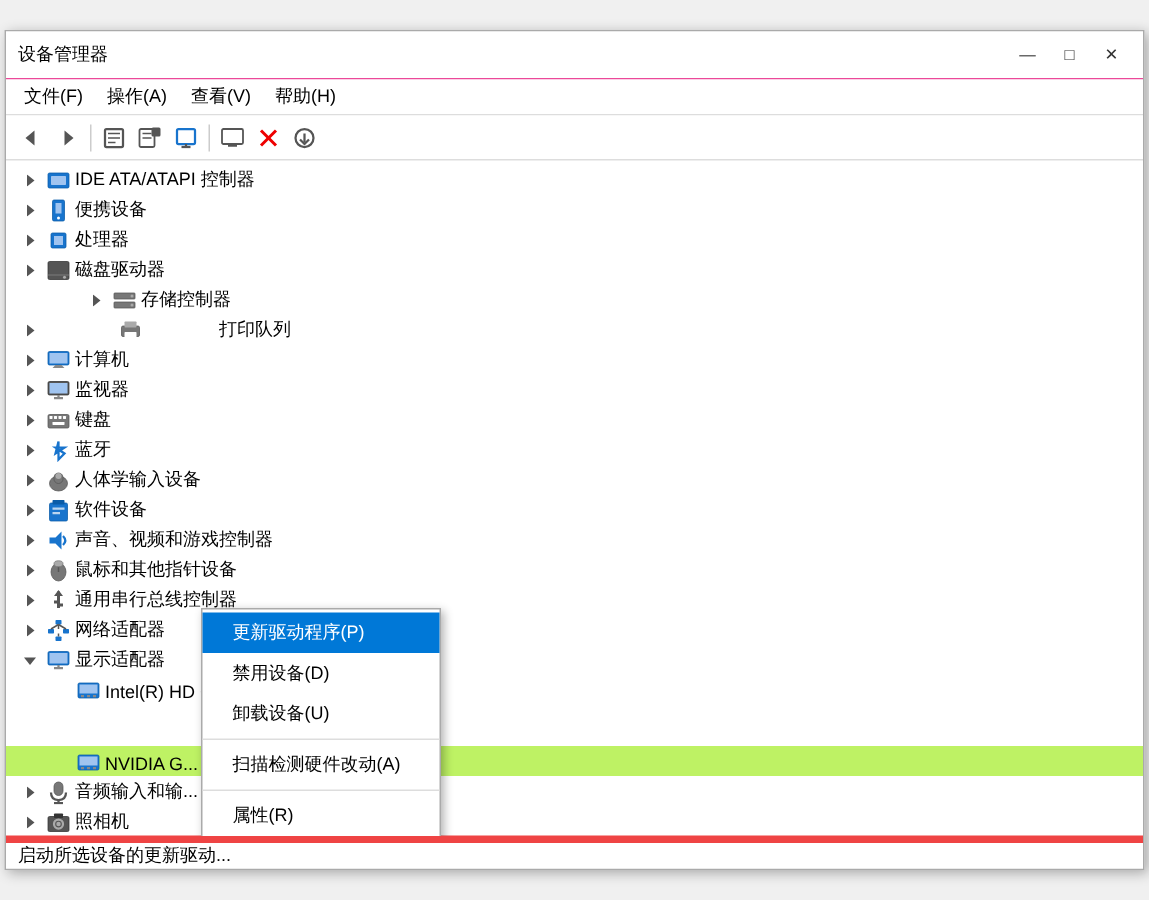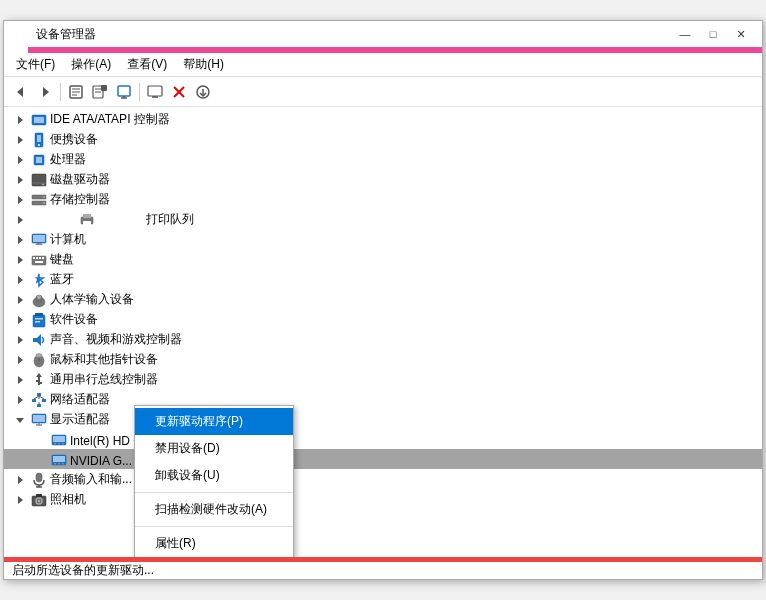--- a/index.html
+++ b/index.html
@@ -18,27 +18,26 @@
       width: 760px;
       height: 560px;
       background: #fff;
       border: 1px solid #aaa;
       box-shadow: 2px 2px 8px rgba(0,0,0,0.3);
       display: flex;
       flex-direction: column;
     }
     .title-bar {
       background: #fff;
-      border-bottom: 6px solid #ec4899;
+      border-bottom: 1px solid #ec4899;
       padding: 6px 8px;
       display: flex;
       align-items: center;
       justify-content: space-between;
       height: 32px;
-      margin-left: 24px;
     }
     .title-text {
       font-size: 12px;
       color: #000;
     }
     .window-controls {
       display: flex;
       gap: 2px;
     }
     .win-btn {
@@ -112,21 +111,21 @@
     .tree-panel::-webkit-scrollbar-thumb { background: #c0c0c0; border: 2px solid #f0f0f0; }
     .tree-item {
       display: flex;
       align-items: flex-end;
       padding: 1px 0;
       cursor: pointer;
       white-space: nowrap;
       height: 20px;
       font-size: 12px;
     }
-    .tree-item.context-selected { background: #a3a3a3; }
+    .tree-item.context-selected { background: #bef264; margin-top: 28px; }
     .expand-btn {
       width: 16px;
       height: 16px;
       display: flex;
       align-items: center;
       justify-content: center;
       font-size: 8px;
       color: #666;
       flex-shrink: 0;
       margin-left: 4px;
@@ -315,21 +314,21 @@
           </span>
           <span class="item-icon">
             <svg viewBox="0 0 16 16" width="16" height="16">
               <rect x="1" y="2" width="14" height="12" rx="1" fill="#555" stroke="#333" stroke-width="0.5"></rect>
               <line x1="1" y1="11" x2="15" y2="11" stroke="#888" stroke-width="0.5"></line>
               <circle cx="12" cy="12.5" r="1" fill="#aaa"></circle>
             </svg>
           </span>
           <span class="item-label">磁盘驱动器</span>
         </div>
-        <div class="tree-item" style="padding-left: 4px;">
+        <div class="tree-item" style="padding-left: 4px; margin-left: 44px;">
           <span class="expand-btn">
             <svg viewBox="0 0 8 8" width="8" height="8">
               <polygon points="2,0 7,4 2,8" fill="#555"></polygon>
             </svg>
           </span>
           <span class="item-icon">
             <svg viewBox="0 0 16 16" width="16" height="16">
               <rect x="1" y="3" width="14" height="4" rx="0.5" fill="#777" stroke="#555" stroke-width="0.5"></rect>
               <rect x="1" y="9" width="14" height="4" rx="0.5" fill="#777" stroke="#555" stroke-width="0.5"></rect>
               <circle cx="13" cy="5" r="1" fill="#aaa"></circle>
@@ -360,20 +359,36 @@
             </svg>
           </span>
           <span class="item-icon">
             <svg viewBox="0 0 16 16" width="16" height="16">
               <rect x="1" y="2" width="14" height="9" rx="1" fill="#1874cd" stroke="#0a5ca8" stroke-width="0.5"></rect>
               <rect x="2" y="3" width="12" height="7" fill="#a0c4f0"></rect>
               <polygon points="4,13 12,13 10,11 6,11" fill="#888"></polygon>
             </svg>
           </span>
           <span class="item-label">计算机</span>
+        </div>
+        <div class="tree-item" style="padding-left: 4px;">
+          <span class="expand-btn">
+            <svg viewBox="0 0 8 8" width="8" height="8">
+              <polygon points="2,0 7,4 2,8" fill="#555"></polygon>
+            </svg>
+          </span>
+          <span class="item-icon">
+            <svg viewBox="0 0 16 16" width="16" height="16">
+              <rect x="1" y="2" width="14" height="9" rx="1" fill="#555" stroke="#333" stroke-width="0.5"></rect>
+              <rect x="2" y="3" width="12" height="7" fill="#a0c4f0"></rect>
+              <line x1="5" y1="13" x2="11" y2="13" stroke="#888" stroke-width="1.5"></line>
+              <line x1="8" y1="11" x2="8" y2="13" stroke="#888" stroke-width="1.5"></line>
+            </svg>
+          </span>
+          <span class="item-label">监视器</span>
         </div>
         <div class="tree-item" style="padding-left: 4px;">
           <span class="expand-btn">
             <svg viewBox="0 0 8 8" width="8" height="8">
               <polygon points="2,0 7,4 2,8" fill="#555"></polygon>
             </svg>
           </span>
           <span class="item-icon">
             <svg viewBox="0 0 16 16" width="16" height="16">
               <rect x="1" y="4" width="14" height="9" rx="1" fill="#777" stroke="#555" stroke-width="0.5"></rect>

